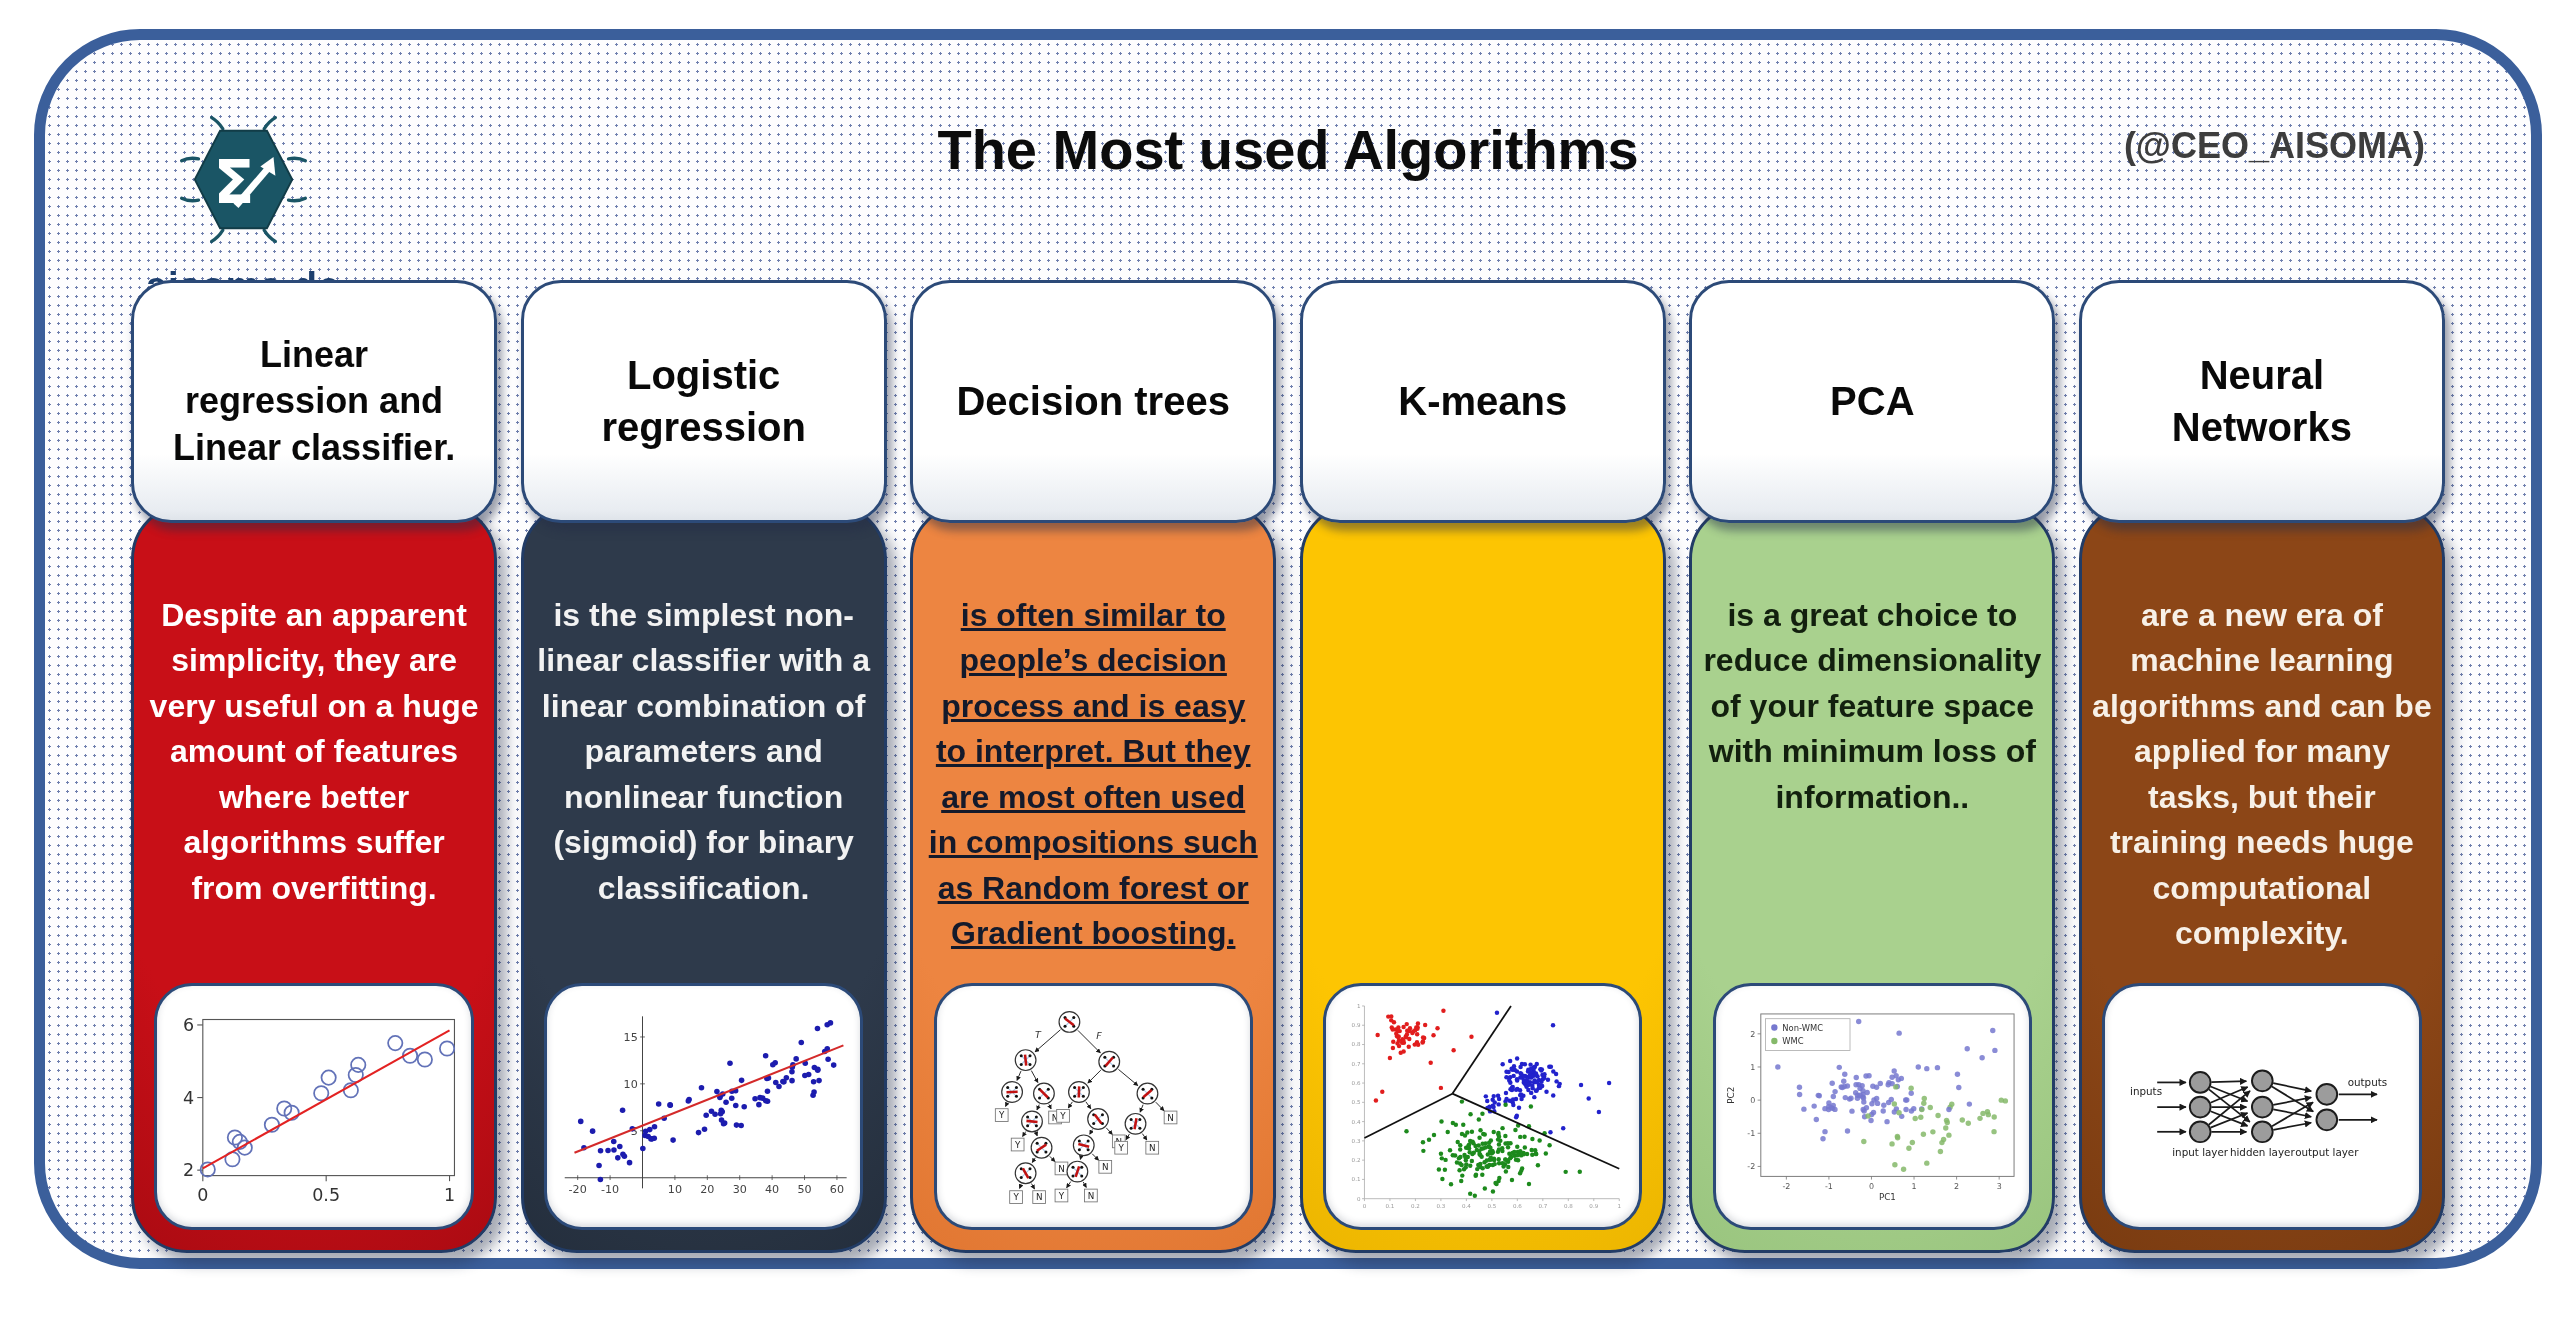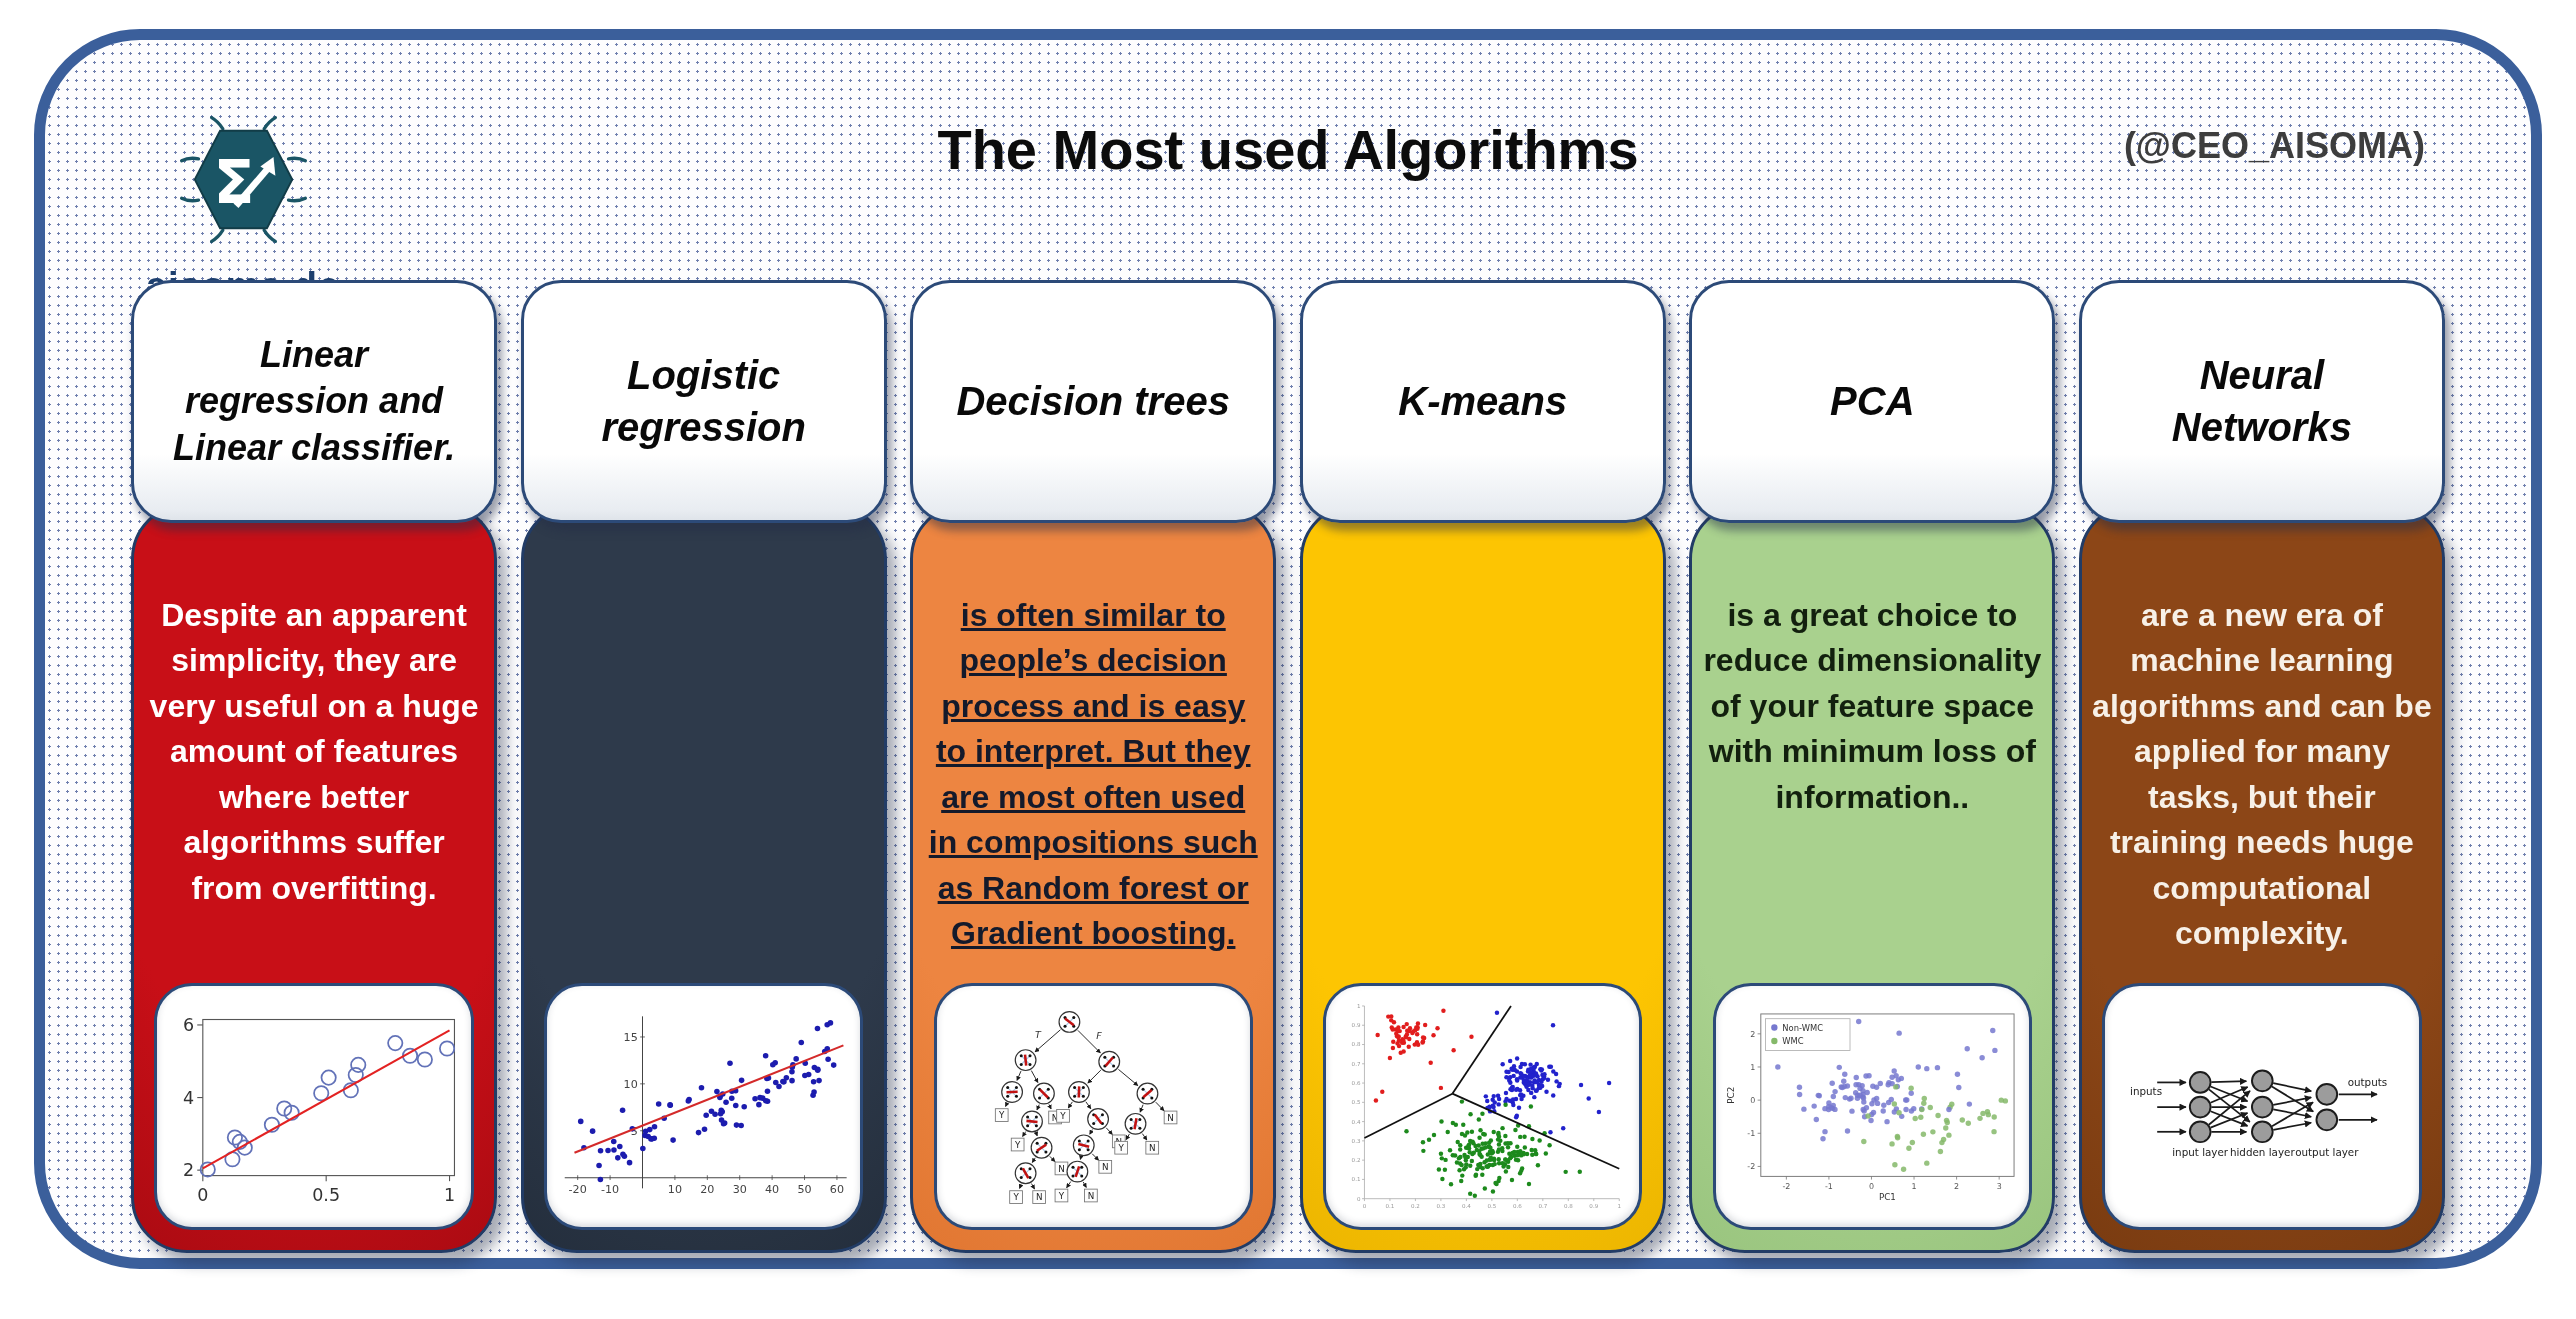--- a/index.html
+++ b/index.html
@@ -20,21 +20,21 @@
   .columns { position:absolute; left:86px; right:86px; top:240px; height:973px;
              display:flex; gap:23.4px; }
   .column { flex:1 1 0; position:relative; }
   .panel { position:absolute; left:0; right:0; top:223px; bottom:0;
            border:3.6px solid #223c66; border-radius:56px;
            box-shadow:9px 10.8px 12.6px rgba(35,45,70,.40); }
   .head { position:absolute; left:0; right:0; top:0; height:243px;
           background:linear-gradient(#ffffff 72%, #e8ecf1 96%, #dfe4ea);
           border:3.6px solid #2c4a78; border-radius:40px;
           box-shadow:4.5px 8px 9px rgba(35,45,70,.45);
-          display:flex; align-items:center; justify-content:center; padding:0 12.6px;font-style:italic; }
+          display:flex; align-items:center; justify-content:center; padding:0 12.6px; }
   .head-title { font-size:40px; font-weight:bold; color:#090909; text-align:center;
                 line-height:1.28; white-space:pre-line; }
   .column:first-child .head-title { font-size:36px; }
   .body-text { position:absolute; left:12.6px; right:12.6px; top:269px; text-align:center;
                font-size:32px; font-weight:bold; line-height:1.42;margin-top:44px; }
   .chartcard { position:absolute; left:23.4px; right:23.4px; bottom:23.4px; height:247px;
                background:#ffffff; border:3.6px solid #2c4a78; border-radius:38px;
                box-shadow:inset 0 -2.7px 7.2px rgba(40,50,70,.18);
                display:flex; align-items:center; justify-content:center; padding:7.2px 5.4px; }
   .chartcard svg { width:100%; height:100%; }
@@ -112,20 +112,21 @@
       </div>
       <div class="head">
         <div class="head-title">Linear
 regression and
 Linear classifier.</div>
       </div>
     </div>
 
     <div class="column">
       <div class="panel" style="background: radial-gradient(140% 110% at 50% 28%, rgb(46, 58, 75) 45%, rgb(27, 36, 48) 100%);"></div>
+      <div class="body-text" style="color: rgb(242, 242, 242);">is the simplest non-linear classifier with a linear combination of parameters and nonlinear function (sigmoid) for binary classification.</div>
       <div class="chartcard">
         <svg id="chart-1" viewBox="0 0 380 250">
             <line x1="16" y1="214.57777777777778" x2="370" y2="214.57777777777778" stroke="#444" stroke-width="1.3"></line>
             <line x1="113.65517241379311" y1="12" x2="113.65517241379311" y2="228" stroke="#444" stroke-width="1.3"></line>
             <line x1="32.275862068965516" y1="211.57777777777778" x2="32.275862068965516" y2="217.57777777777778" stroke="#444" stroke-width="1"></line>
             <text x="32.275862068965516" y="233.57777777777778" fill="#444" font-family="DejaVu Sans, sans-serif" text-anchor="middle" font-size="14">-20</text>
             <line x1="72.9655172413793" y1="211.57777777777778" x2="72.9655172413793" y2="217.57777777777778" stroke="#444" stroke-width="1"></line>
             <text x="72.9655172413793" y="233.57777777777778" fill="#444" font-family="DejaVu Sans, sans-serif" text-anchor="middle" font-size="14">-10</text>
             <line x1="154.3448275862069" y1="211.57777777777778" x2="154.3448275862069" y2="217.57777777777778" stroke="#444" stroke-width="1"></line>
             <text x="154.3448275862069" y="233.57777777777778" fill="#444" font-family="DejaVu Sans, sans-serif" text-anchor="middle" font-size="14">10</text>

